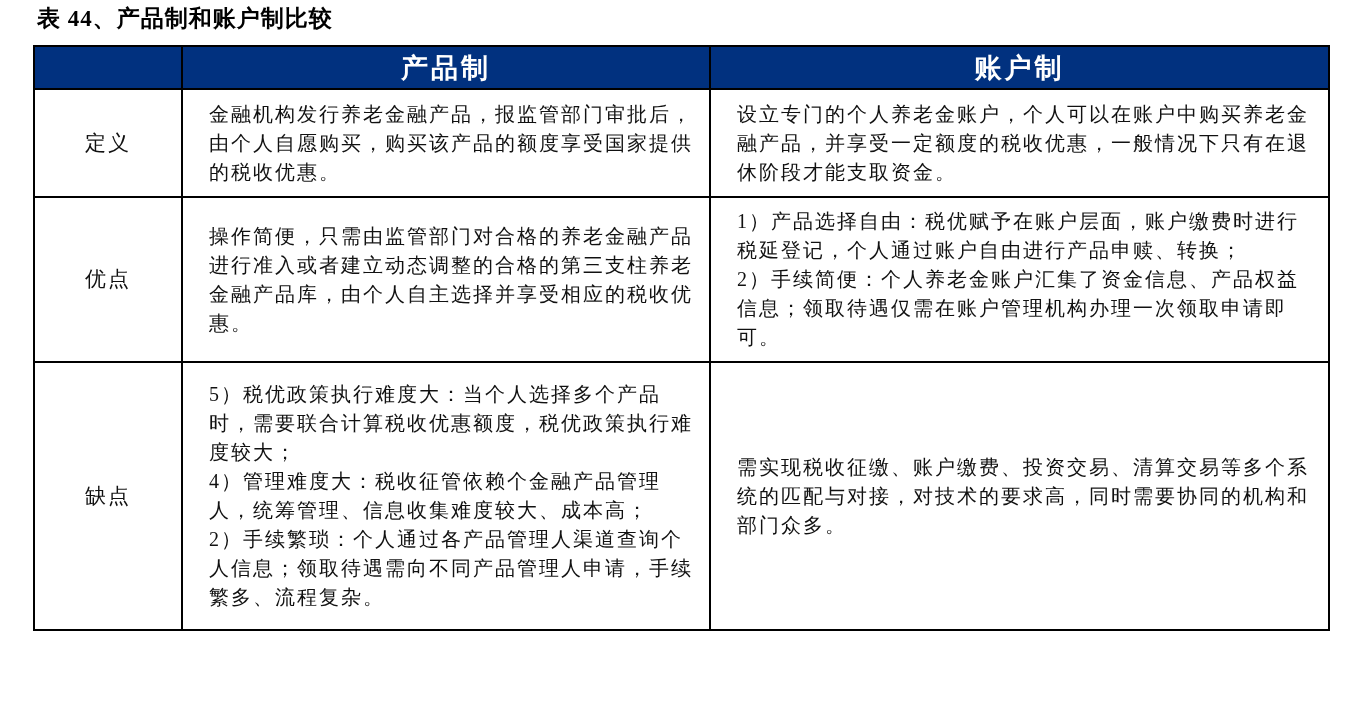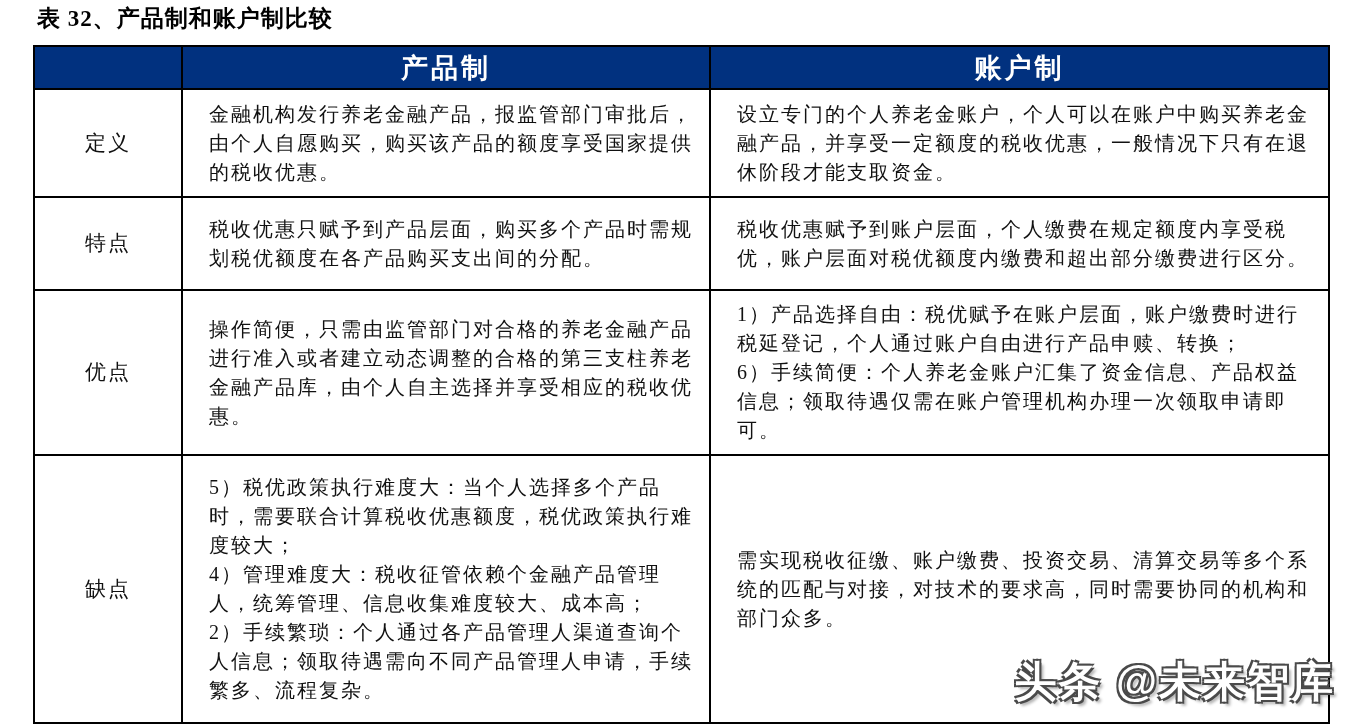--- a/index.html
+++ b/index.html
@@ -92,21 +92,21 @@
       -2px 2px 0 var(--watermark-shadow),
       4px 4px 3px rgba(0,0,0,0.30);
     white-space:nowrap;
   }
 </style>
 </head>
 <body>
 
 <div class="page">
 
-  <h1 class="doc-title">表 32、产品制和账户制比较</h1>
+  <h1 class="doc-title">表 44、产品制和账户制比较</h1>
 
   <table class="cmp">
     <colgroup>
       <col style="width:148px">
       <col style="width:528px">
       <col style="width:619px">
     </colgroup>
     <thead>
       <tr class="r-header">
         <th></th>
@@ -118,50 +118,40 @@
       <tr class="r0">
         <td class="label-cell">定义</td>
         <td class="text-cell">
           <p class="para">金融机构发行养老金融产品，报监管部门审批后，由个人自愿购买，购买该产品的额度享受国家提供的税收优惠。</p>
         </td>
         <td class="text-cell">
           <p class="para">设立专门的个人养老金账户，个人可以在账户中购买养老金融产品，并享受一定额度的税收优惠，一般情况下只有在退休阶段才能支取资金。</p>
         </td>
       </tr>
 
-      <tr class="r1">
-        <td class="label-cell">特点</td>
-        <td class="text-cell">
-          <p class="para">税收优惠只赋予到产品层面，购买多个产品时需规划税优额度在各产品购买支出间的分配。</p>
-        </td>
-        <td class="text-cell">
-          <p class="para">税收优惠赋予到账户层面，个人缴费在规定额度内享受税优，账户层面对税优额度内缴费和超出部分缴费进行区分。</p>
-        </td>
-      </tr>
 
       <tr class="r2">
         <td class="label-cell">优点</td>
         <td class="text-cell">
           <p class="para">操作简便，只需由监管部门对合格的养老金融产品进行准入或者建立动态调整的合格的第三支柱养老金融产品库，由个人自主选择并享受相应的税收优惠。</p>
         </td>
         <td class="text-cell">
           <p class="para">1）产品选择自由：税优赋予在账户层面，账户缴费时进行税延登记，个人通过账户自由进行产品申赎、转换；</p>
-          <p class="para">6）手续简便：个人养老金账户汇集了资金信息、产品权益信息；领取待遇仅需在账户管理机构办理一次领取申请即可。</p>
+          <p class="para">2）手续简便：个人养老金账户汇集了资金信息、产品权益信息；领取待遇仅需在账户管理机构办理一次领取申请即可。</p>
         </td>
       </tr>
 
       <tr class="r3">
         <td class="label-cell">缺点</td>
         <td class="text-cell">
           <p class="para">5）税优政策执行难度大：当个人选择多个产品时，需要联合计算税收优惠额度，税优政策执行难度较大；</p>
           <p class="para">4）管理难度大：税收征管依赖个金融产品管理人，统筹管理、信息收集难度较大、成本高；</p>
           <p class="para">2）手续繁琐：个人通过各产品管理人渠道查询个人信息；领取待遇需向不同产品管理人申请，手续繁多、流程复杂。</p>
         </td>
         <td class="text-cell">
           <p class="para">需实现税收征缴、账户缴费、投资交易、清算交易等多个系统的匹配与对接，对技术的要求高，同时需要协同的机构和部门众多。</p>
         </td>
       </tr>
     </tbody>
   </table>
 
-  <div class="watermark">头条 @未来智库</div>
 
 </div>
 
 </body></html>

